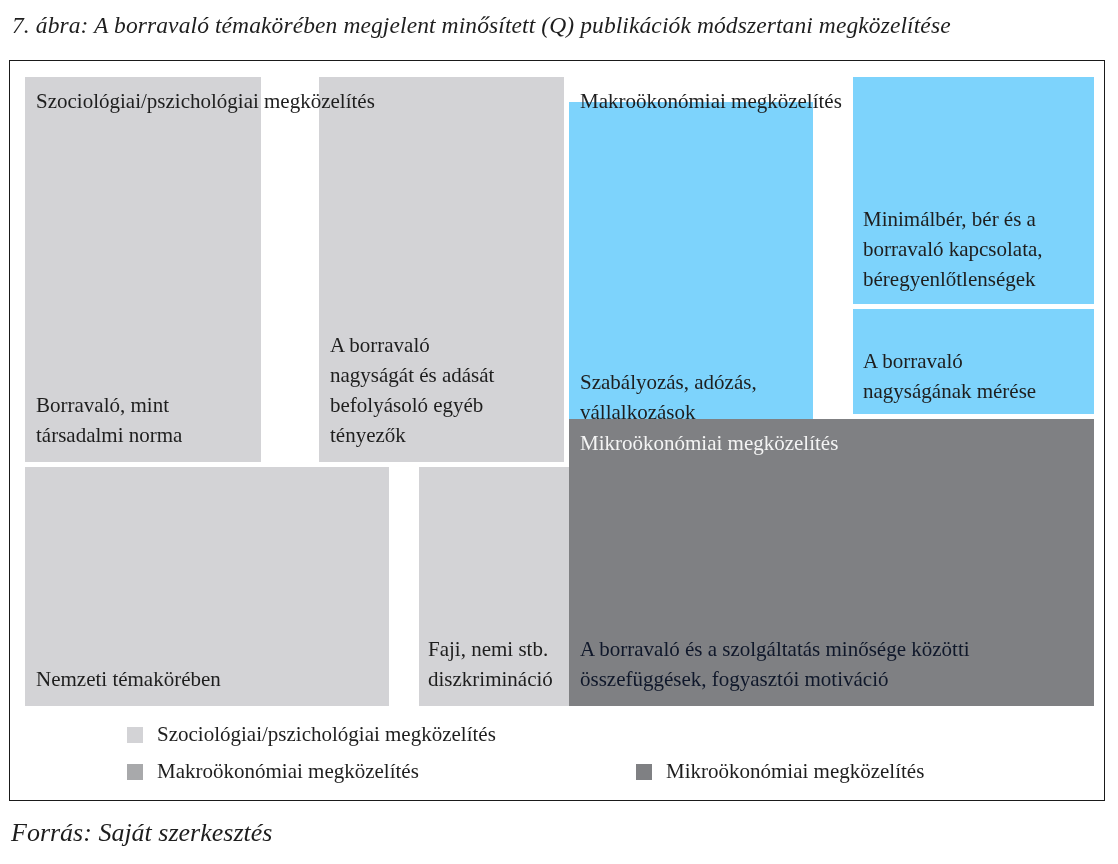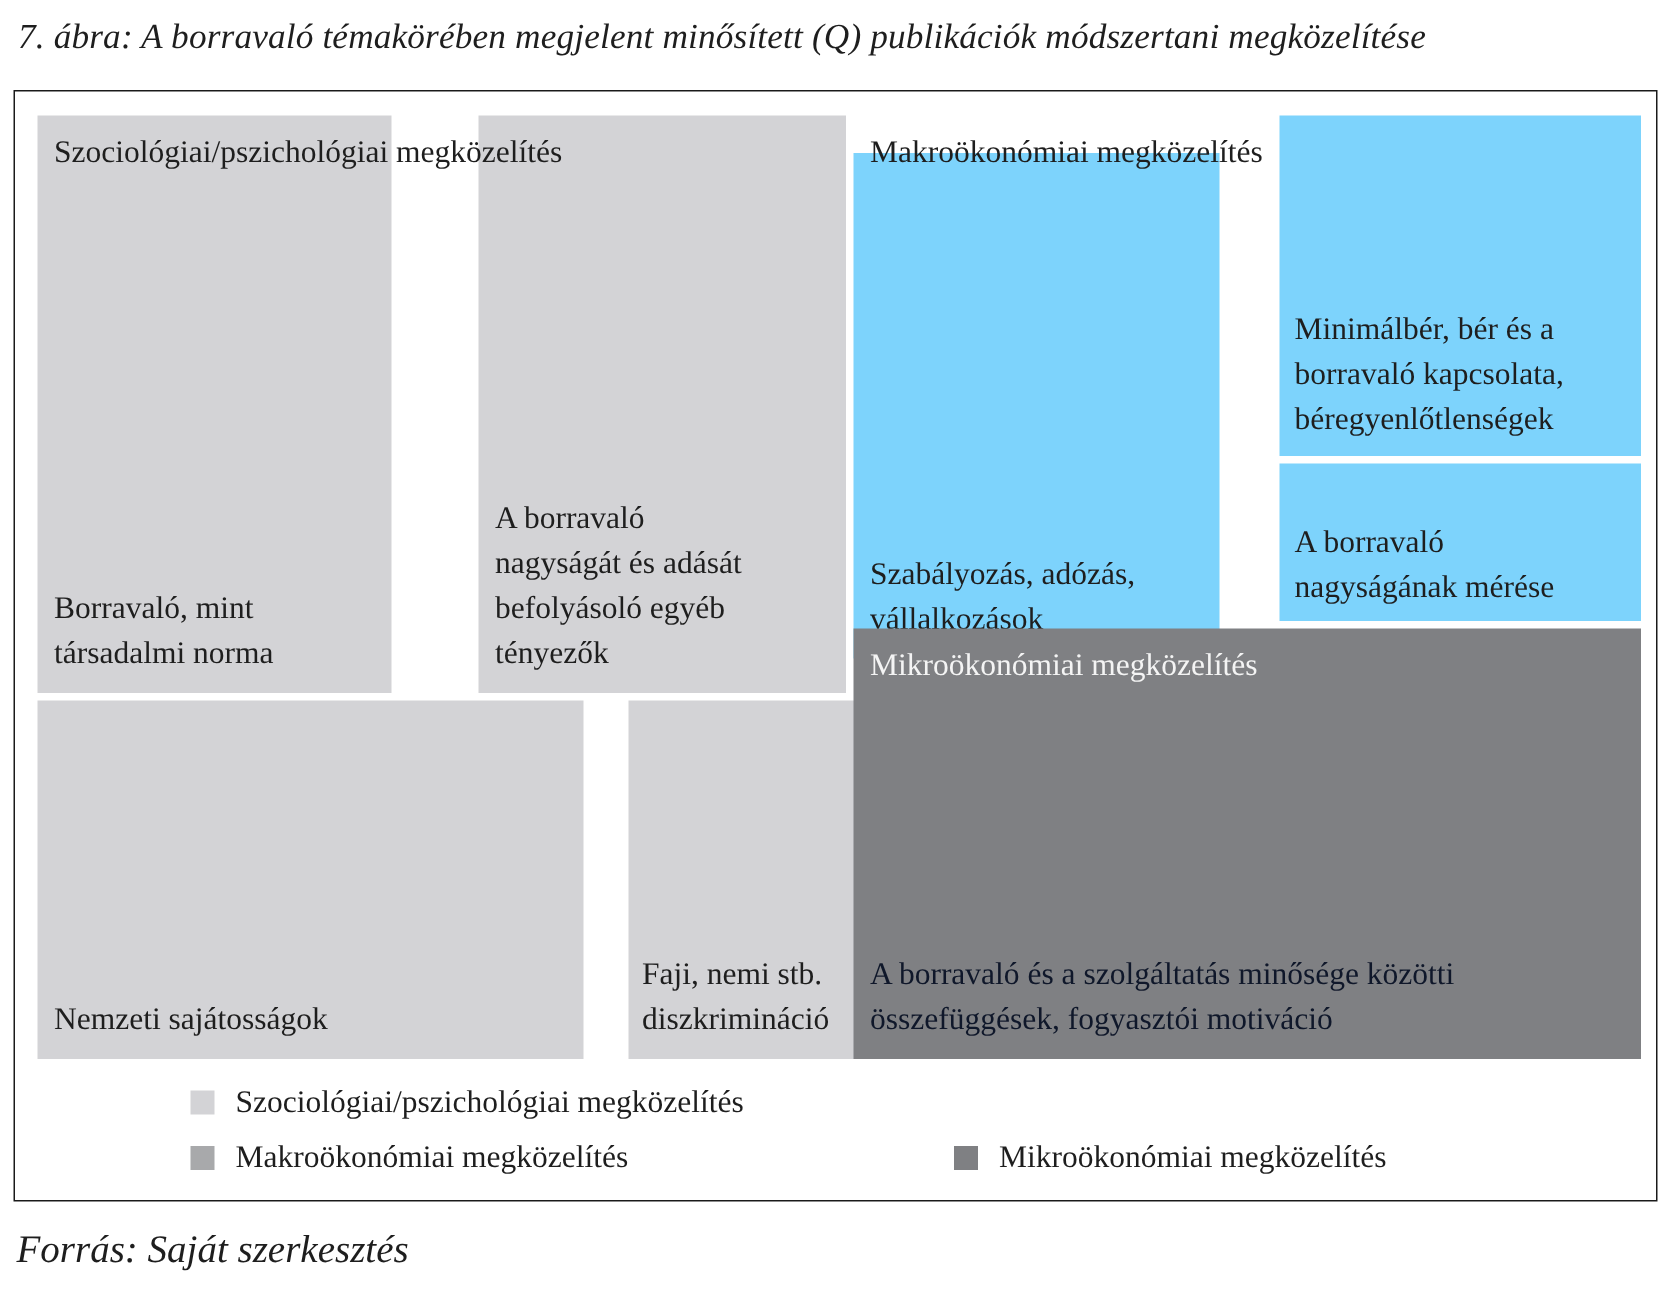--- a/index.html
+++ b/index.html
@@ -31,21 +31,21 @@
   <div class="lbl">Borravaló, mint
 társadalmi norma</div>
 </div>
 <div class="tile socio" style="left:319px; top:77px; width:245px; height:385px;">
   <div class="lbl">A borravaló
 nagyságát és adását
 befolyásoló egyéb
 tényezők</div>
 </div>
 <div class="tile socio" style="left:25px; top:467px; width:364px; height:239px;">
-  <div class="lbl">Nemzeti sajátosságok</div>
+  <div class="lbl">Nemzeti témakörében</div>
 </div>
 <div class="tile socio" style="left:395px; top:467px; width:169px; height:239px;margin-left:24px;">
   <div class="lbl" style="left:9px;">Faji, nemi stb.
 diszkrimináció</div>
 </div>
 <div class="group-title" style="left:36px; top:88px;">Szociológiai/pszichológiai megközelítés</div>
 
 <div class="tile macro" style="left:569px; top:72px; width:244px; height:337px;margin-top:30px;">
   <div class="lbl">Szabályozás, adózás,
 vállalkozások</div>

